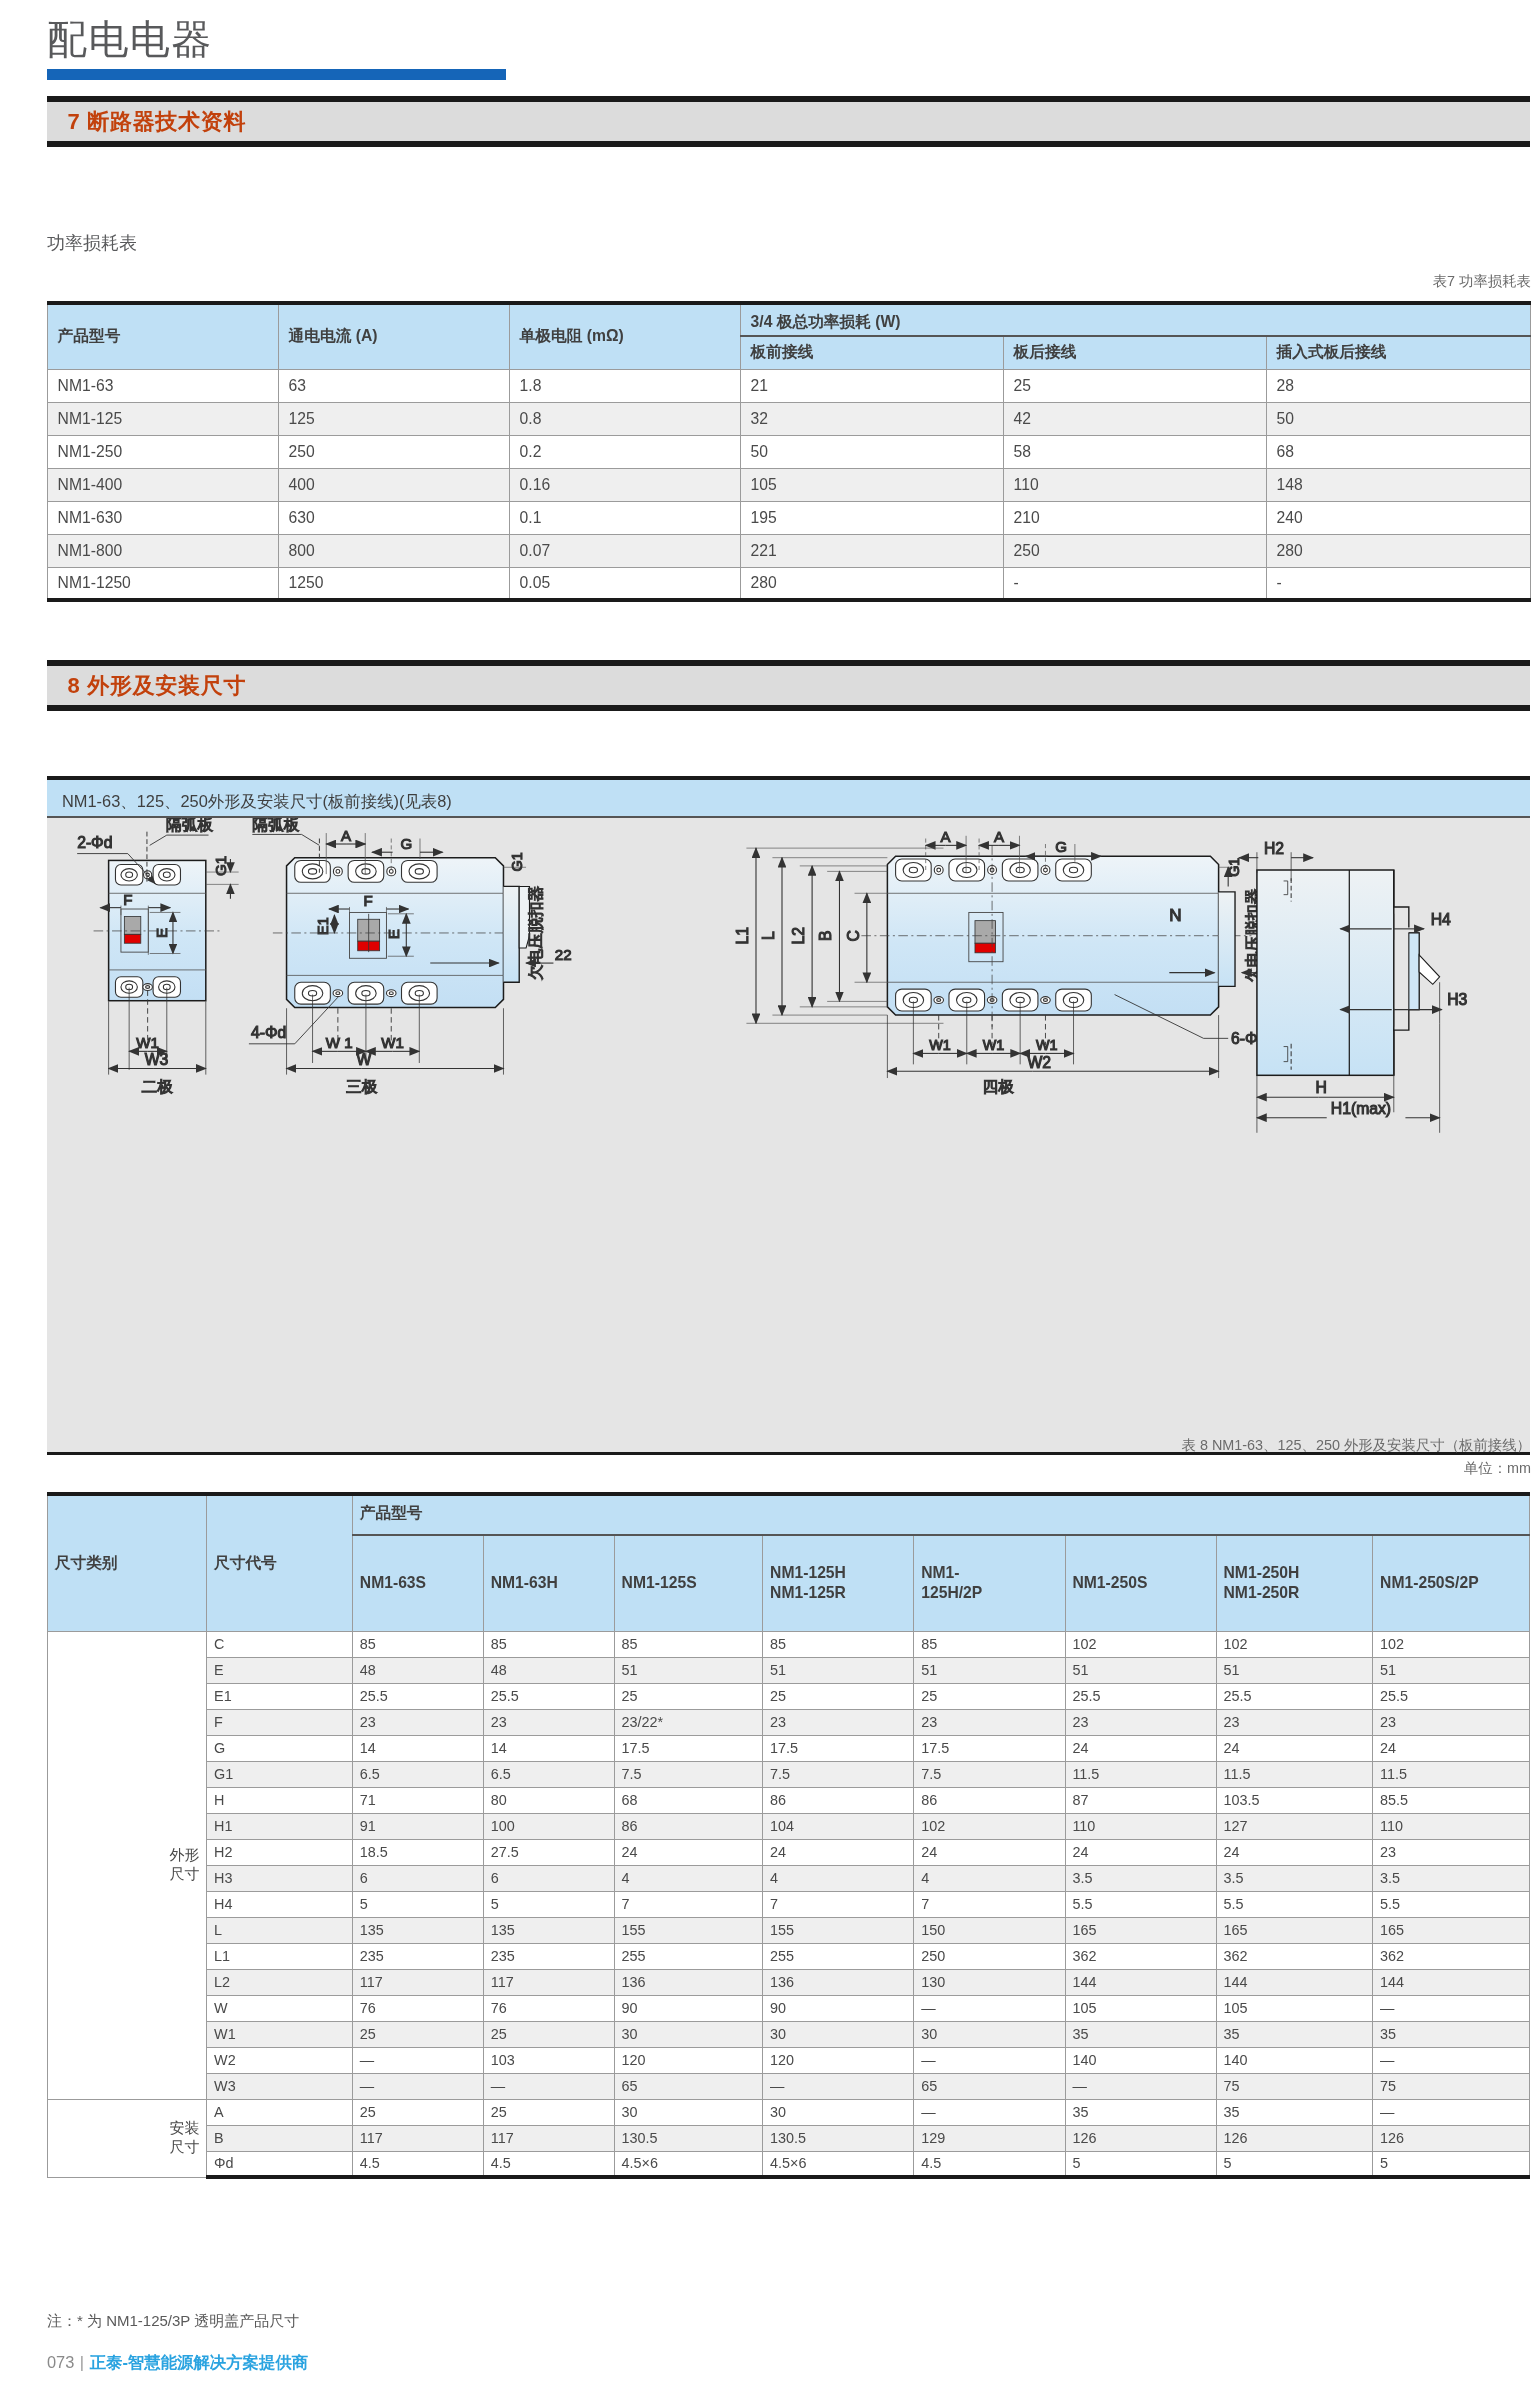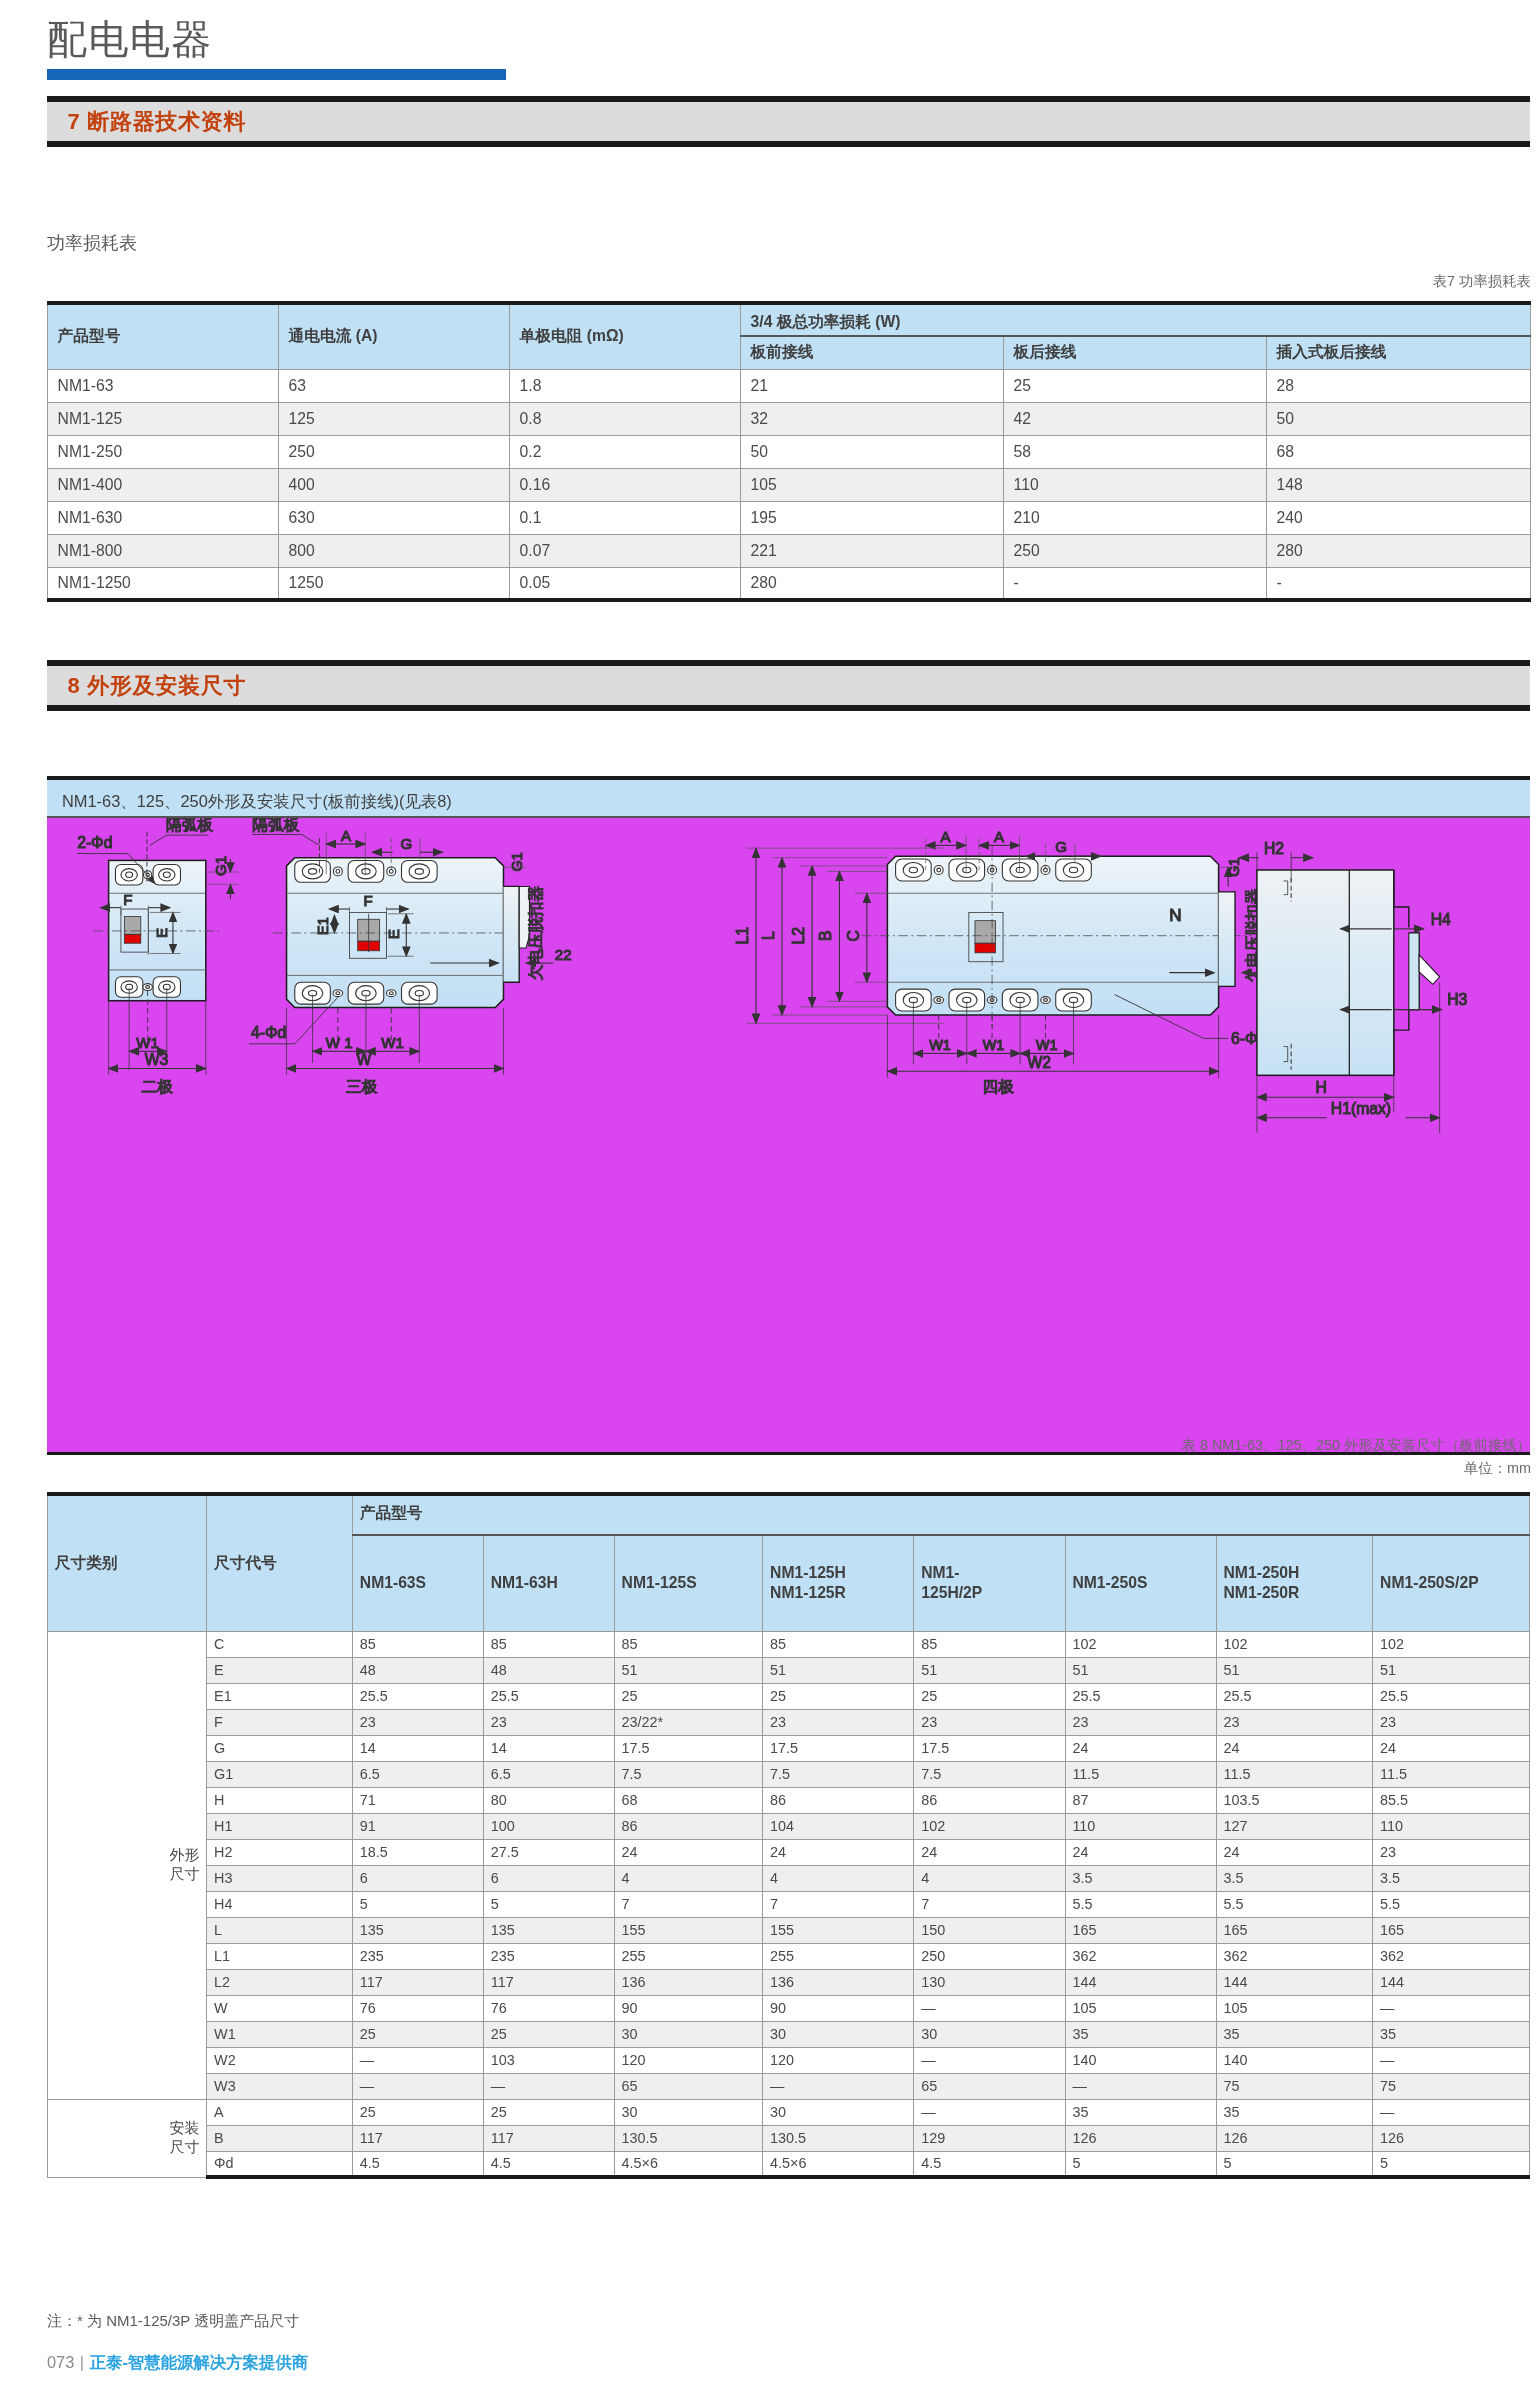--- a/index.html
+++ b/index.html
@@ -65,21 +65,21 @@
   #tbl-power .hdr-sep { border-bottom:2.1px solid #555; }
 
   
   .draw-wrap { position:absolute; left:27px; top:776px; width:1483px; }
   .draw-head {
     background:#bfe0f5; border-top:4.8px solid #1a1a1a; border-bottom:2.1px solid #555;
     height:42px; line-height:42px; padding-left:15px;
     font-size:16.4px; color:#3f3f3f;
   }
   .draw-body {
-    background:#d946ef; height:637px; position:relative;
+    background:#e5e5e5; height:637px; position:relative;
     border-bottom:3.4px solid #1a1a1a;
   }
   .draw-body svg { position:absolute; left:0; top:0; }
 
   
   #tbl-dim { left:27px; top:1492px; width:1483px; font-size:14.4px; }
   #tbl-dim th, #tbl-dim td { padding:0 6.8px; }
   #tbl-dim thead th { vertical-align:middle; }
   #tbl-dim tbody td { height:26px; }
   #tbl-dim .catcell { text-align:right; font-size:15px; line-height:1.25; }

